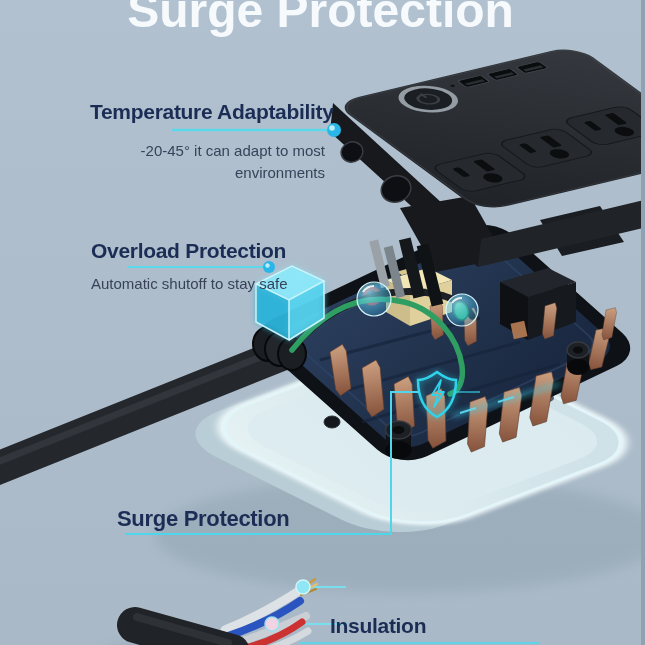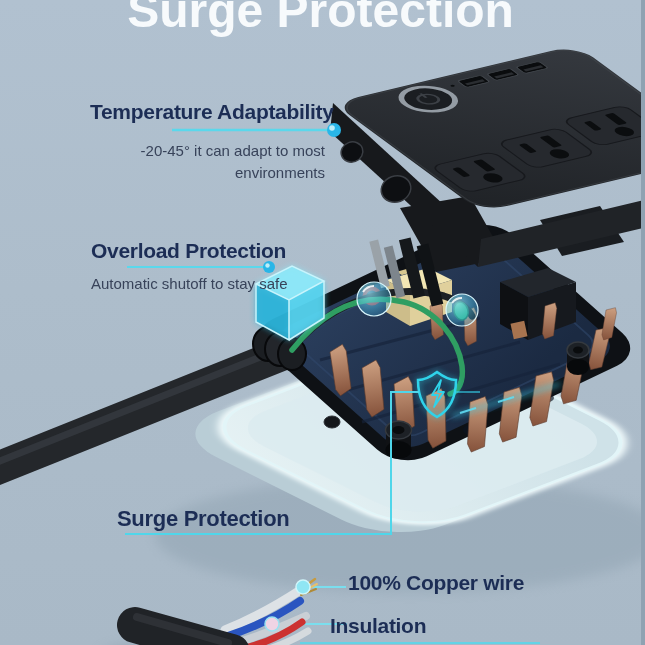--- a/index.html
+++ b/index.html
@@ -299,15 +299,14 @@
   <div class="txt title">Surge Protection</div>
 
   <div class="txt hd t-temp-h">Temperature Adaptability</div>
   <div class="txt sub t-temp-d">-20-45°  it can adapt to most environments</div>
 
   <div class="txt hd t-over-h">Overload Protection</div>
   <div class="txt sub t-over-d">Automatic shutoff to stay safe</div>
 
   <div class="txt hd t-surge-h">Surge Protection</div>
 
-  <div class="txt hd t-copper">100% Copper wire</div>
   <div class="txt hd t-insul">Insulation</div>
 </div>
 
 </body></html>

